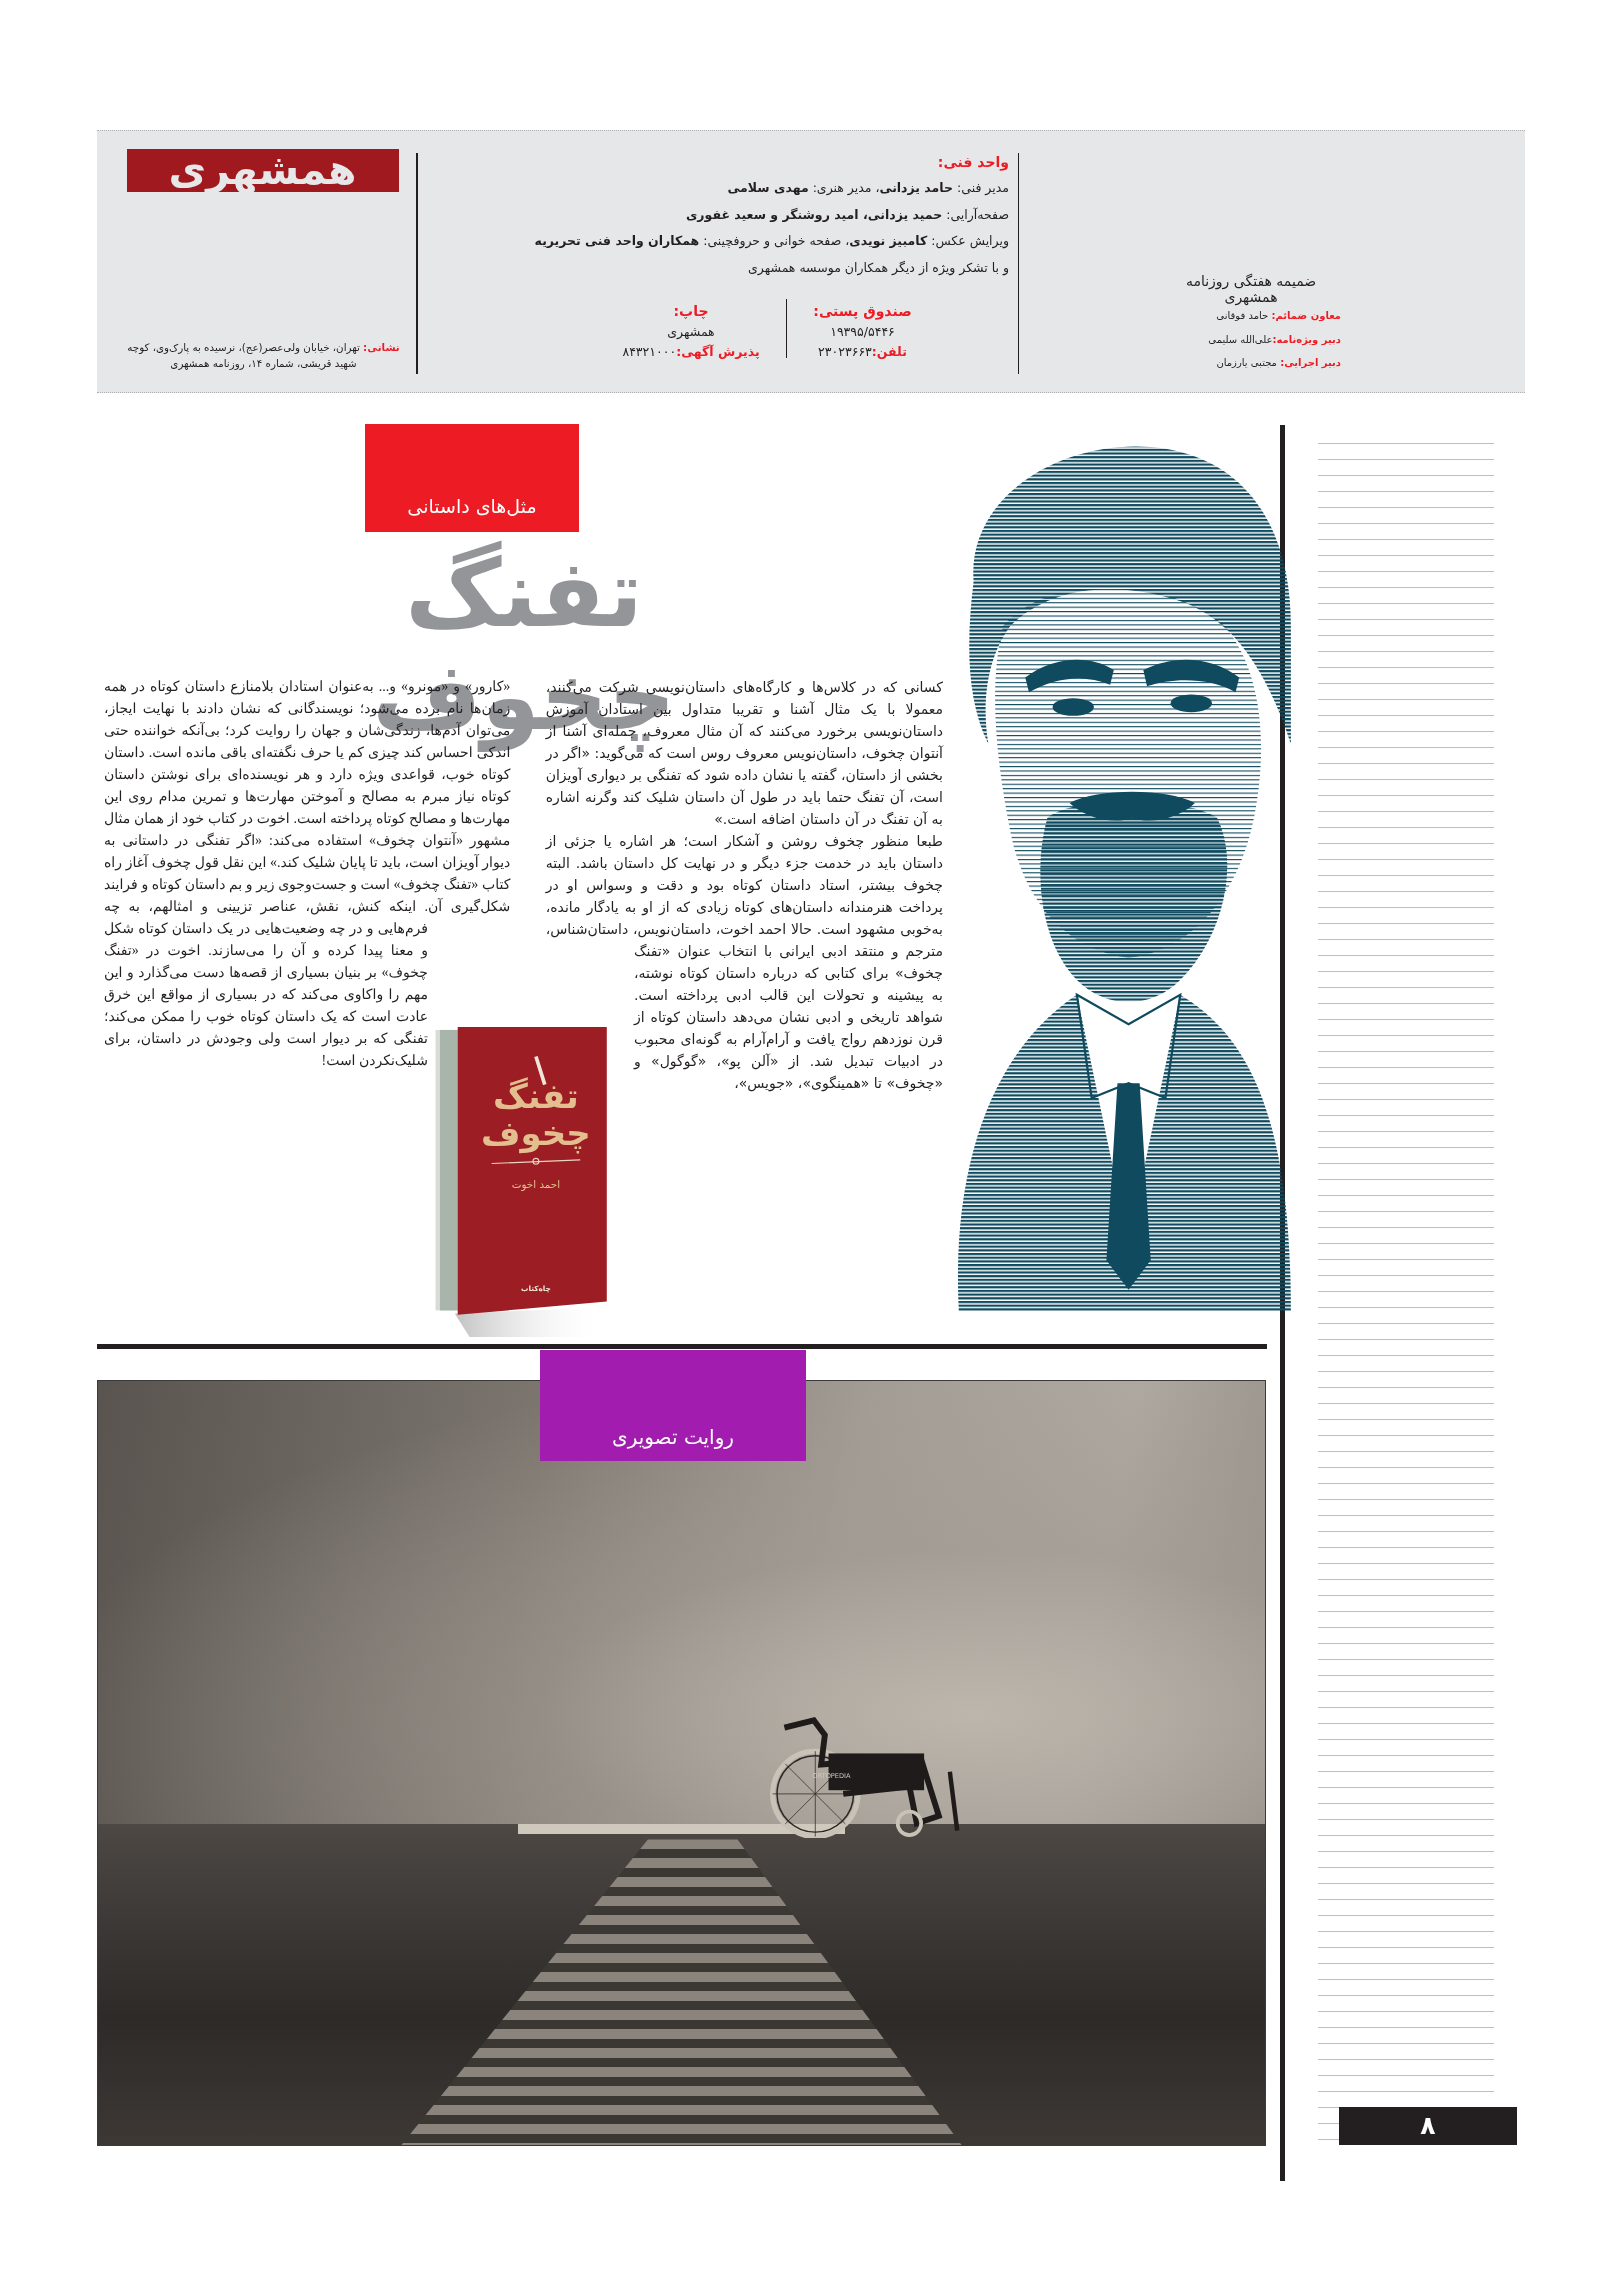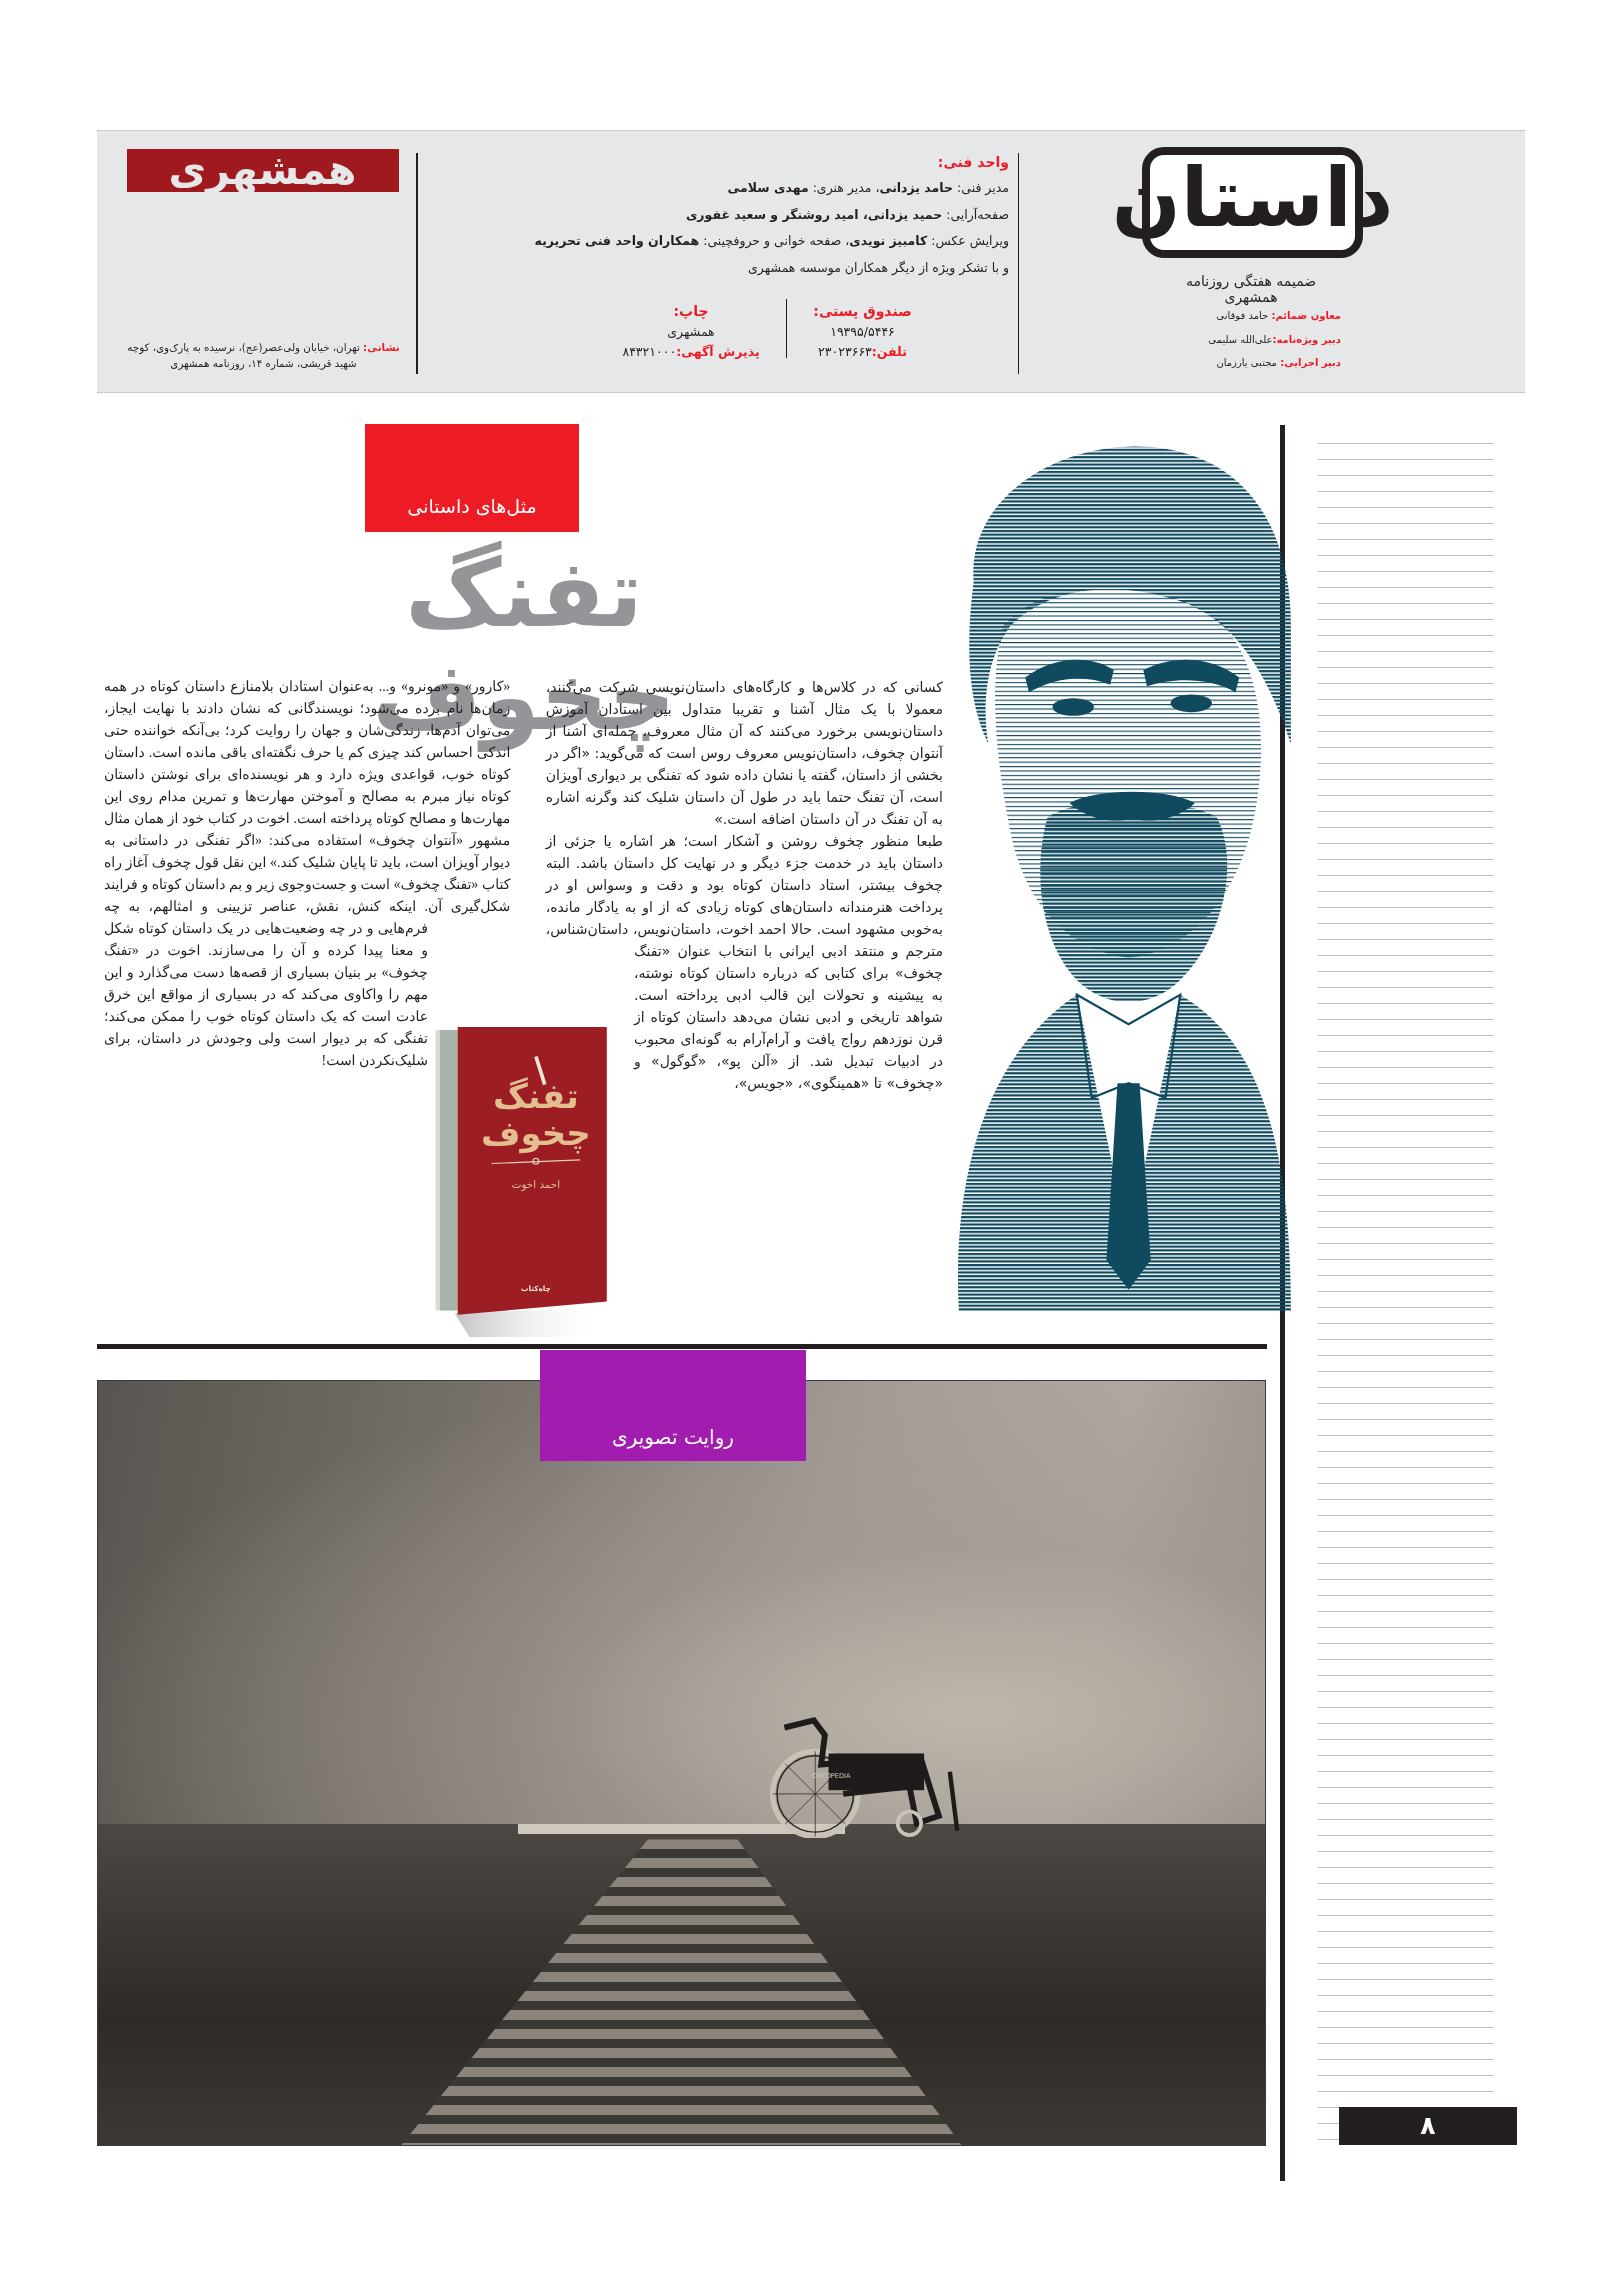--- a/index.html
+++ b/index.html
@@ -82,23 +82,20 @@
   .photo .landing { position: absolute; left: 36%; top: 58%; width: 28%; height: 10.3px; background: #cfc8bd; }
 
   .kicker2 { position: absolute; left: 540px; top: 1350px; width: 266px; height: 111px; background: #a21caf; color: #fff;
     font-size: 20px; display: flex; align-items: flex-end; justify-content: center; padding-bottom: 11.8px; }
 </style>
 </head>
 <body>
 
 <header class="masthead">
 
-  <div class="logo-box">
-    <span class="logo-text">داستان</span>
-  </div>
   <div class="logo-sub">ضمیمه هفتگی روزنامه همشهری</div>
 
   <div class="staff s2" style="right:184px;">
     <div class="row"><span class="k">معاون ضمائم:</span> <span class="v">حامد فوقانی</span></div>
     <div class="row"><span class="k">دبیر ویژه‌نامه:</span><span class="v">علی‌الله سلیمی</span></div>
     <div class="row"><span class="k">دبیر اجرایی:</span> <span class="v">مجتبی یارزمان</span></div>
   </div>
 
   <div class="mh-sep" style="right:506px; top:22px; height:221px;"></div>
 

